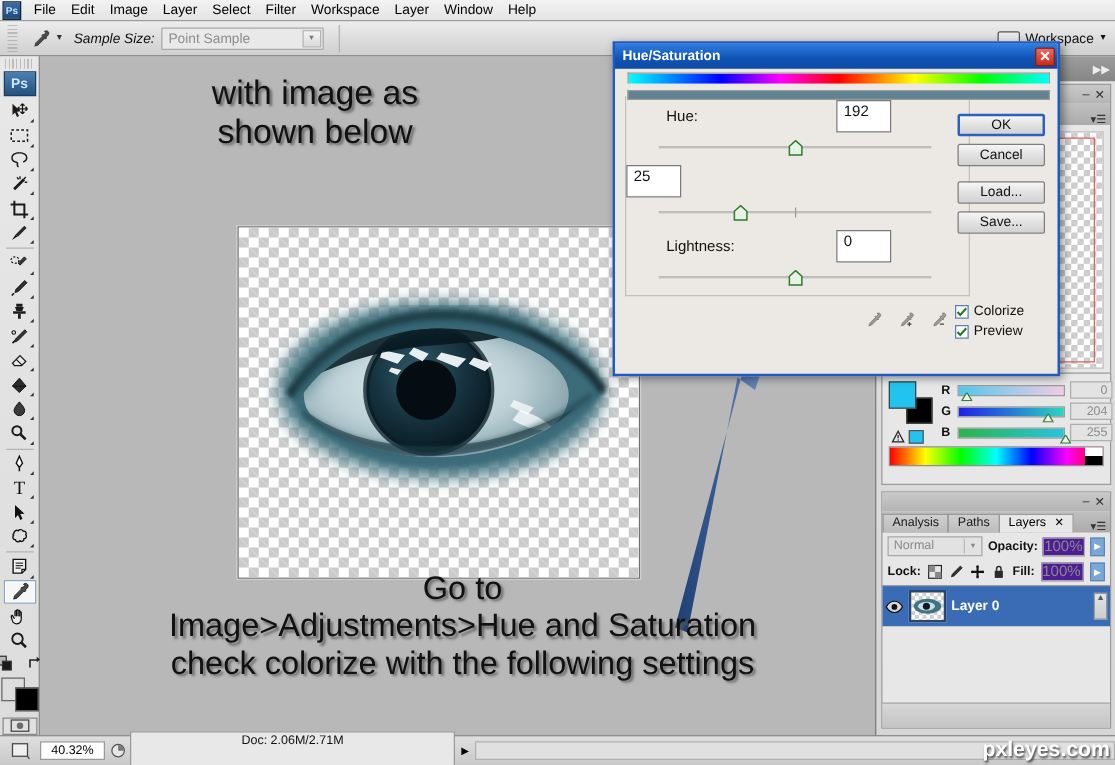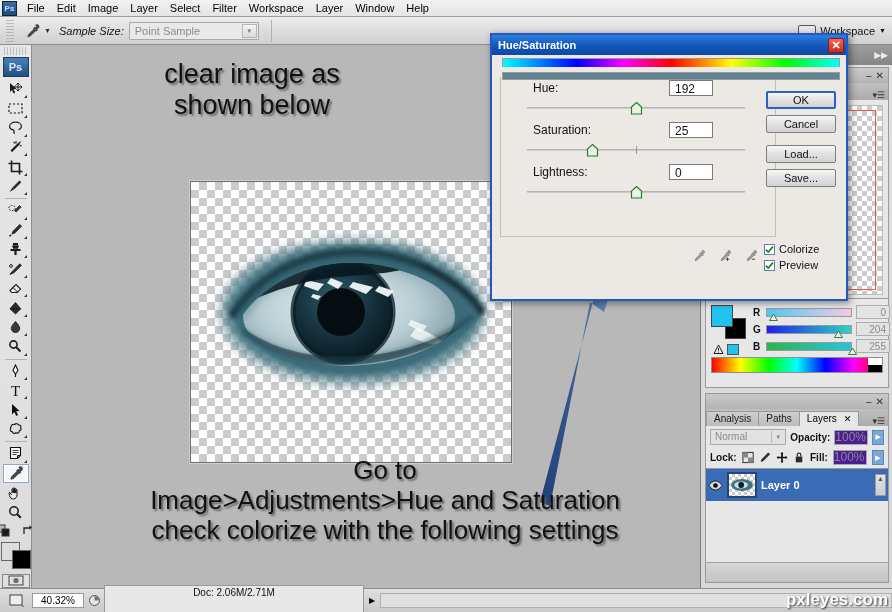--- a/index.html
+++ b/index.html
@@ -98,21 +98,21 @@
     position: absolute; left: 32px; top: 45px; width: 668px; height: 543px;
     background: #b8b8b8; overflow:hidden;
   }
   .anno-text {
     position: absolute; text-align: center; color: #111;
     font-family: "Liberation Sans", sans-serif;
     text-shadow: 2px 2px 2px rgba(90,90,90,.85);
     white-space: pre; line-height: 1.16;
   }
   #anno-top { left: 40px; top: 14px; width: 360px; font-size: 27px; }
-  #anno-bot { left: 43px; top: 410px; width: 620px; font-size: 26px; }
+  #anno-bot { left: 28px; top: 410px; width: 620px; font-size: 26px; }
 
   
   #img-window {
     position: absolute; left: 158px; top: 136px; width: 322px; height: 282px;
     border: 1px solid #6f6f6f; background: #fff;
     box-shadow: 0 0 0 1px #cfcfcf;
     overflow: hidden;
   }
   #checker {
     position:absolute; inset:0;
@@ -258,21 +258,21 @@
     background:linear-gradient(180deg,#f6f6f6,#dcdcdc); border:1px solid #b9b9b9;
     display:flex;align-items:center;justify-content:center;font-size:6px;color:#8d8d8d;}
   .fieldset {
     position:absolute; left:8px; top:22px; width:276px; height:160px;
     border:1px solid #c3bfba; border-top:none;
   }
   .slider-group { padding: 0 0 0 0; }
   .srow { display:flex; align-items:center; margin: 3px 0 0 0; }
   .slabel { font-size:12px; color:#111; width:168px; padding-left:32px; }
   .snum {
-    width:44px; height:16px; background:#fff; border:1px solid #7a7a7a;
+    width:44px; height:26px; background:#fff; border:1px solid #7a7a7a;
     font-size:12px; color:#111; text-align:left; padding-left:5px; line-height:16px;
   }
   .strack { position:relative; margin:6px 0 8px 26px; width:218px; height:12px; }
   .strack .line { position:absolute; top:5px; left:0; right:0; height:2px;
     background: linear-gradient(180deg,#a8a8a8,#d8d8d8); }
   .strack .tick { position:absolute; top:2px; width:1px; height:8px; background:#9a9a9a; }
   .shandle {
     position:absolute; top:0; width:13px; height:13px; margin-left:-6px;
   }
   #dlg-buttons { position:absolute; right:10px; top:36px; width:70px; }
@@ -514,21 +514,21 @@
     </div>
     <div id="qm">
       <svg width="16" height="11" viewBox="0 0 16 11">
           <rect x="1" y="1" width="14" height="9" fill="none" stroke="#444"></rect>
           <circle cx="8" cy="5.5" r="2.6" fill="#6b6b6b"></circle>
         </svg>
     </div>
   </div>
 
   <div id="doc-area">
-    <div class="anno-text" id="anno-top">clear image as
+    <div class="anno-text" id="anno-top">with image as
 shown below</div>
 
     <div id="img-window">
       <div id="checker"></div>
       <div id="eye-wrap">
         <svg width="285" height="200" viewBox="0 0 285 200">
           <defs>
             <radialGradient id="skinG" cx="50%" cy="50%" r="58%">
               <stop offset="0%" stop-color="#3e6f7c"></stop>
               <stop offset="55%" stop-color="#336270"></stop>
@@ -815,21 +815,20 @@
             <div class="strack">
               <div class="line"></div>
               <svg class="shandle" style="left:50%" viewBox="0 0 13 13">
                 <path d="M6.5 0.5 L11.5 5 V12 H1.5 V5 Z" fill="#e7f4e3" stroke="#2f7a2f" stroke-width="1.2"></path>
               </svg>
             </div>
           </div>
 
           <div class="slider-group">
             <div class="srow">
-              <span class="slabel">Saturation:</span>
               <div class="snum">25</div>
             </div>
             <div class="strack">
               <div class="line"></div>
               <div class="tick" style="left:50%"></div>
               <svg class="shandle" style="left:30%" viewBox="0 0 13 13">
                 <path d="M6.5 0.5 L11.5 5 V12 H1.5 V5 Z" fill="#e7f4e3" stroke="#2f7a2f" stroke-width="1.2"></path>
               </svg>
             </div>
           </div>

